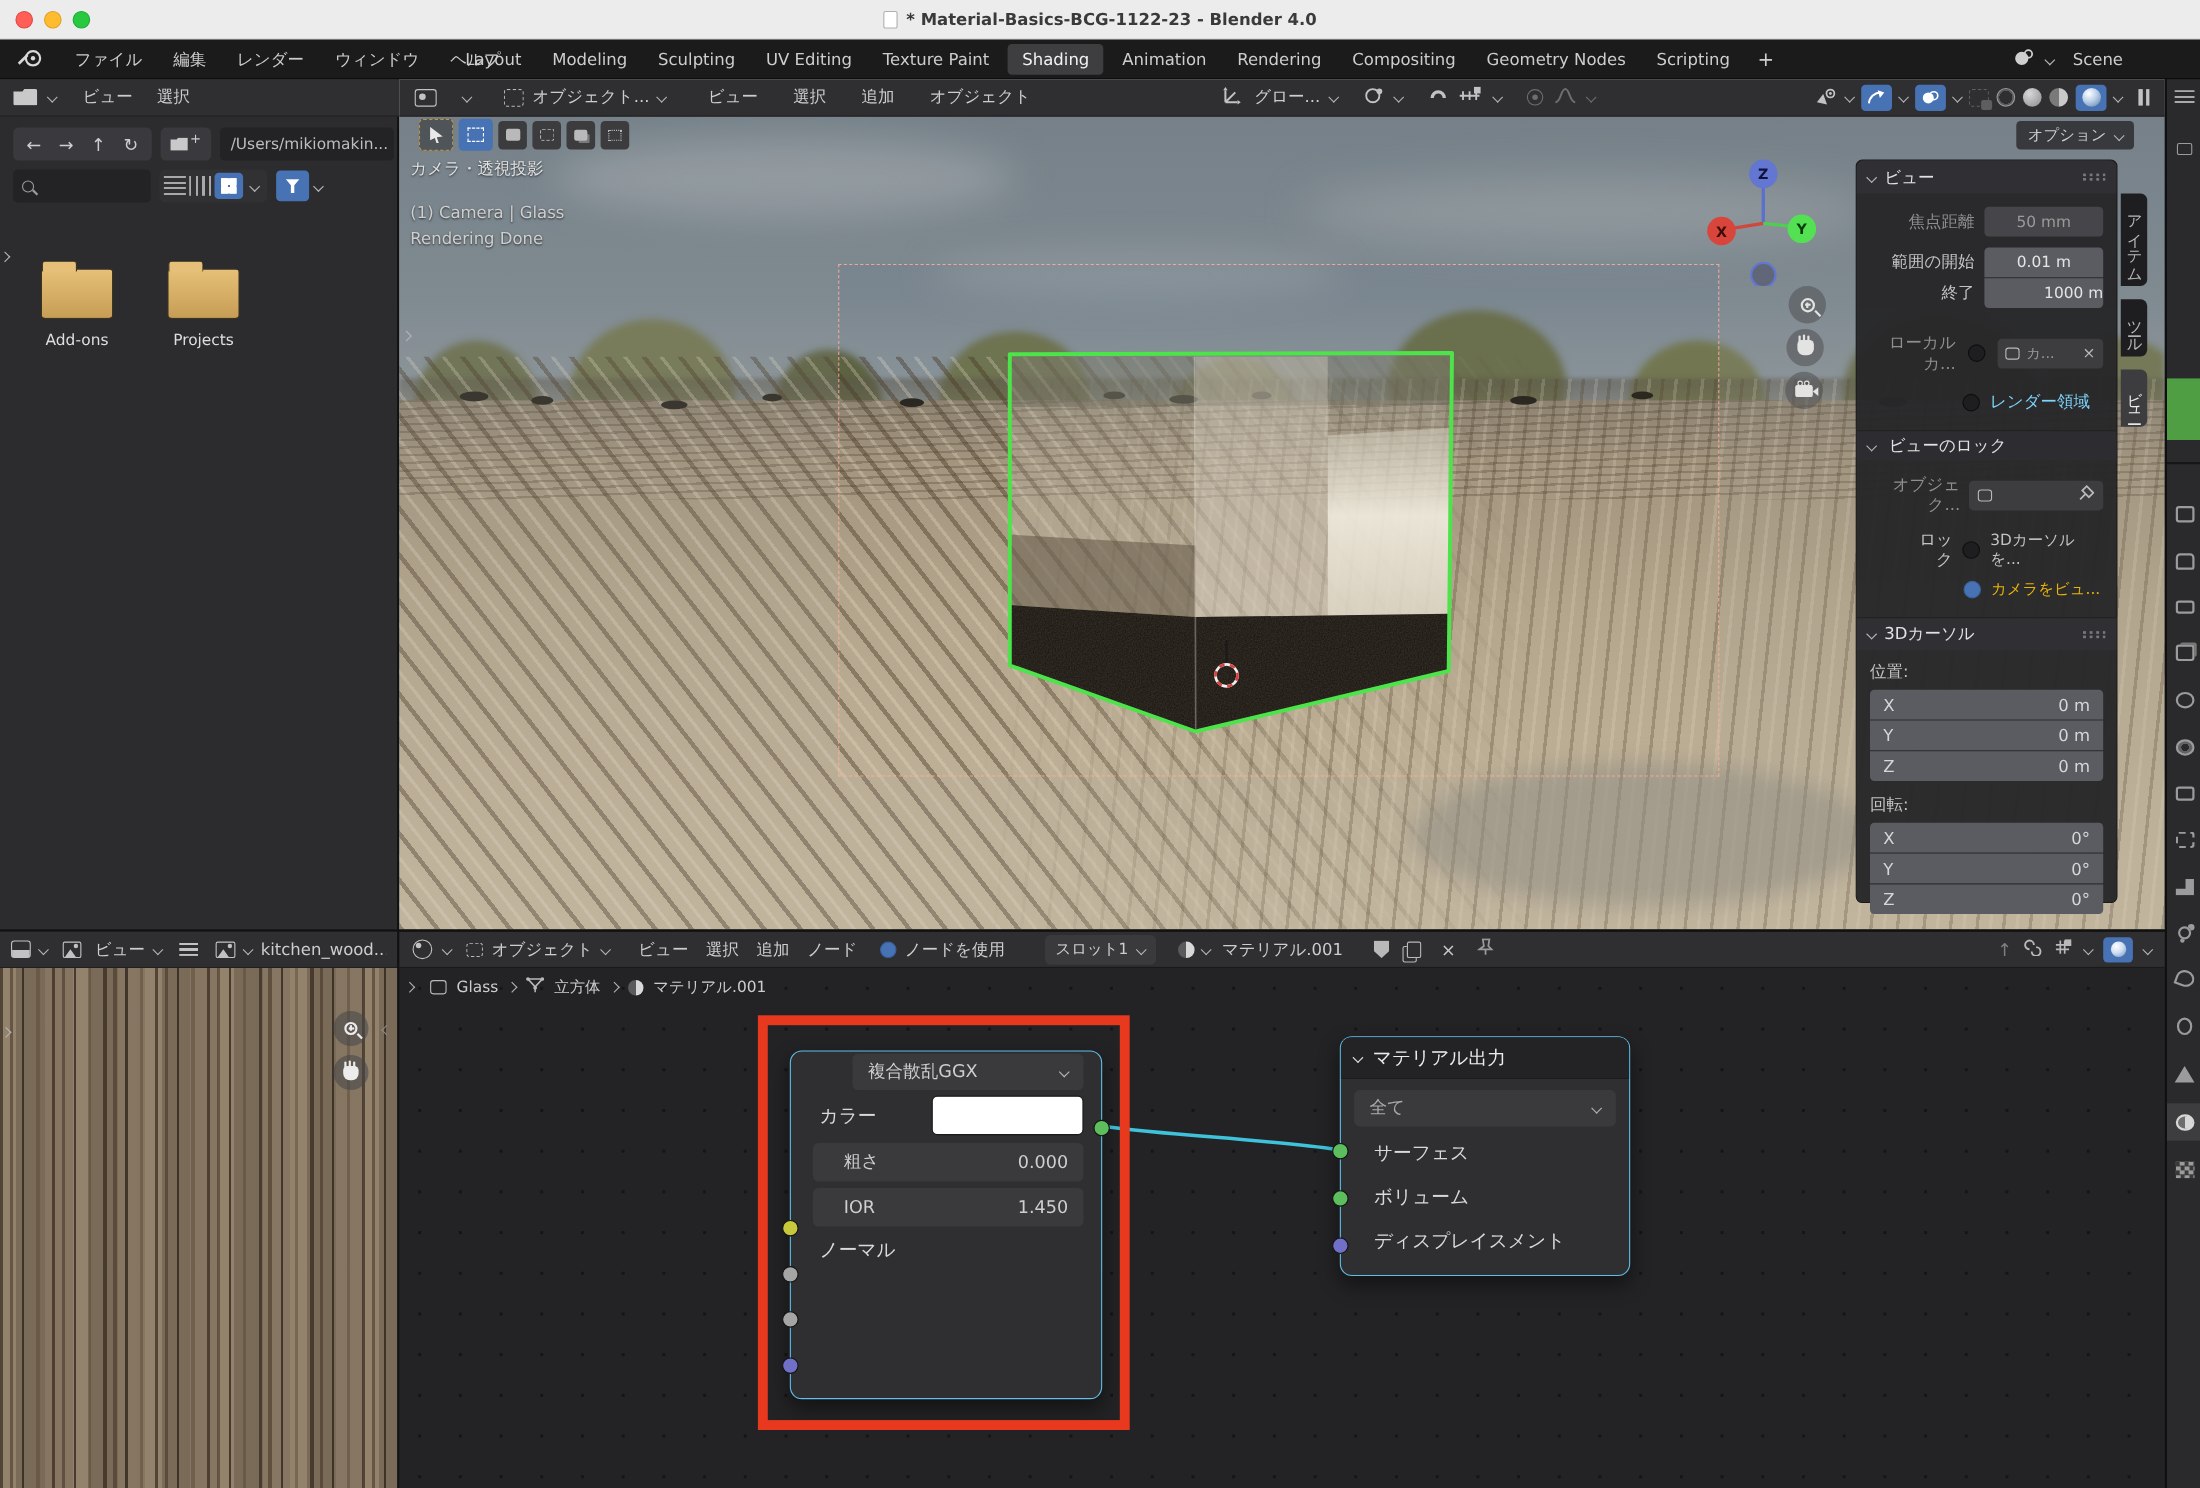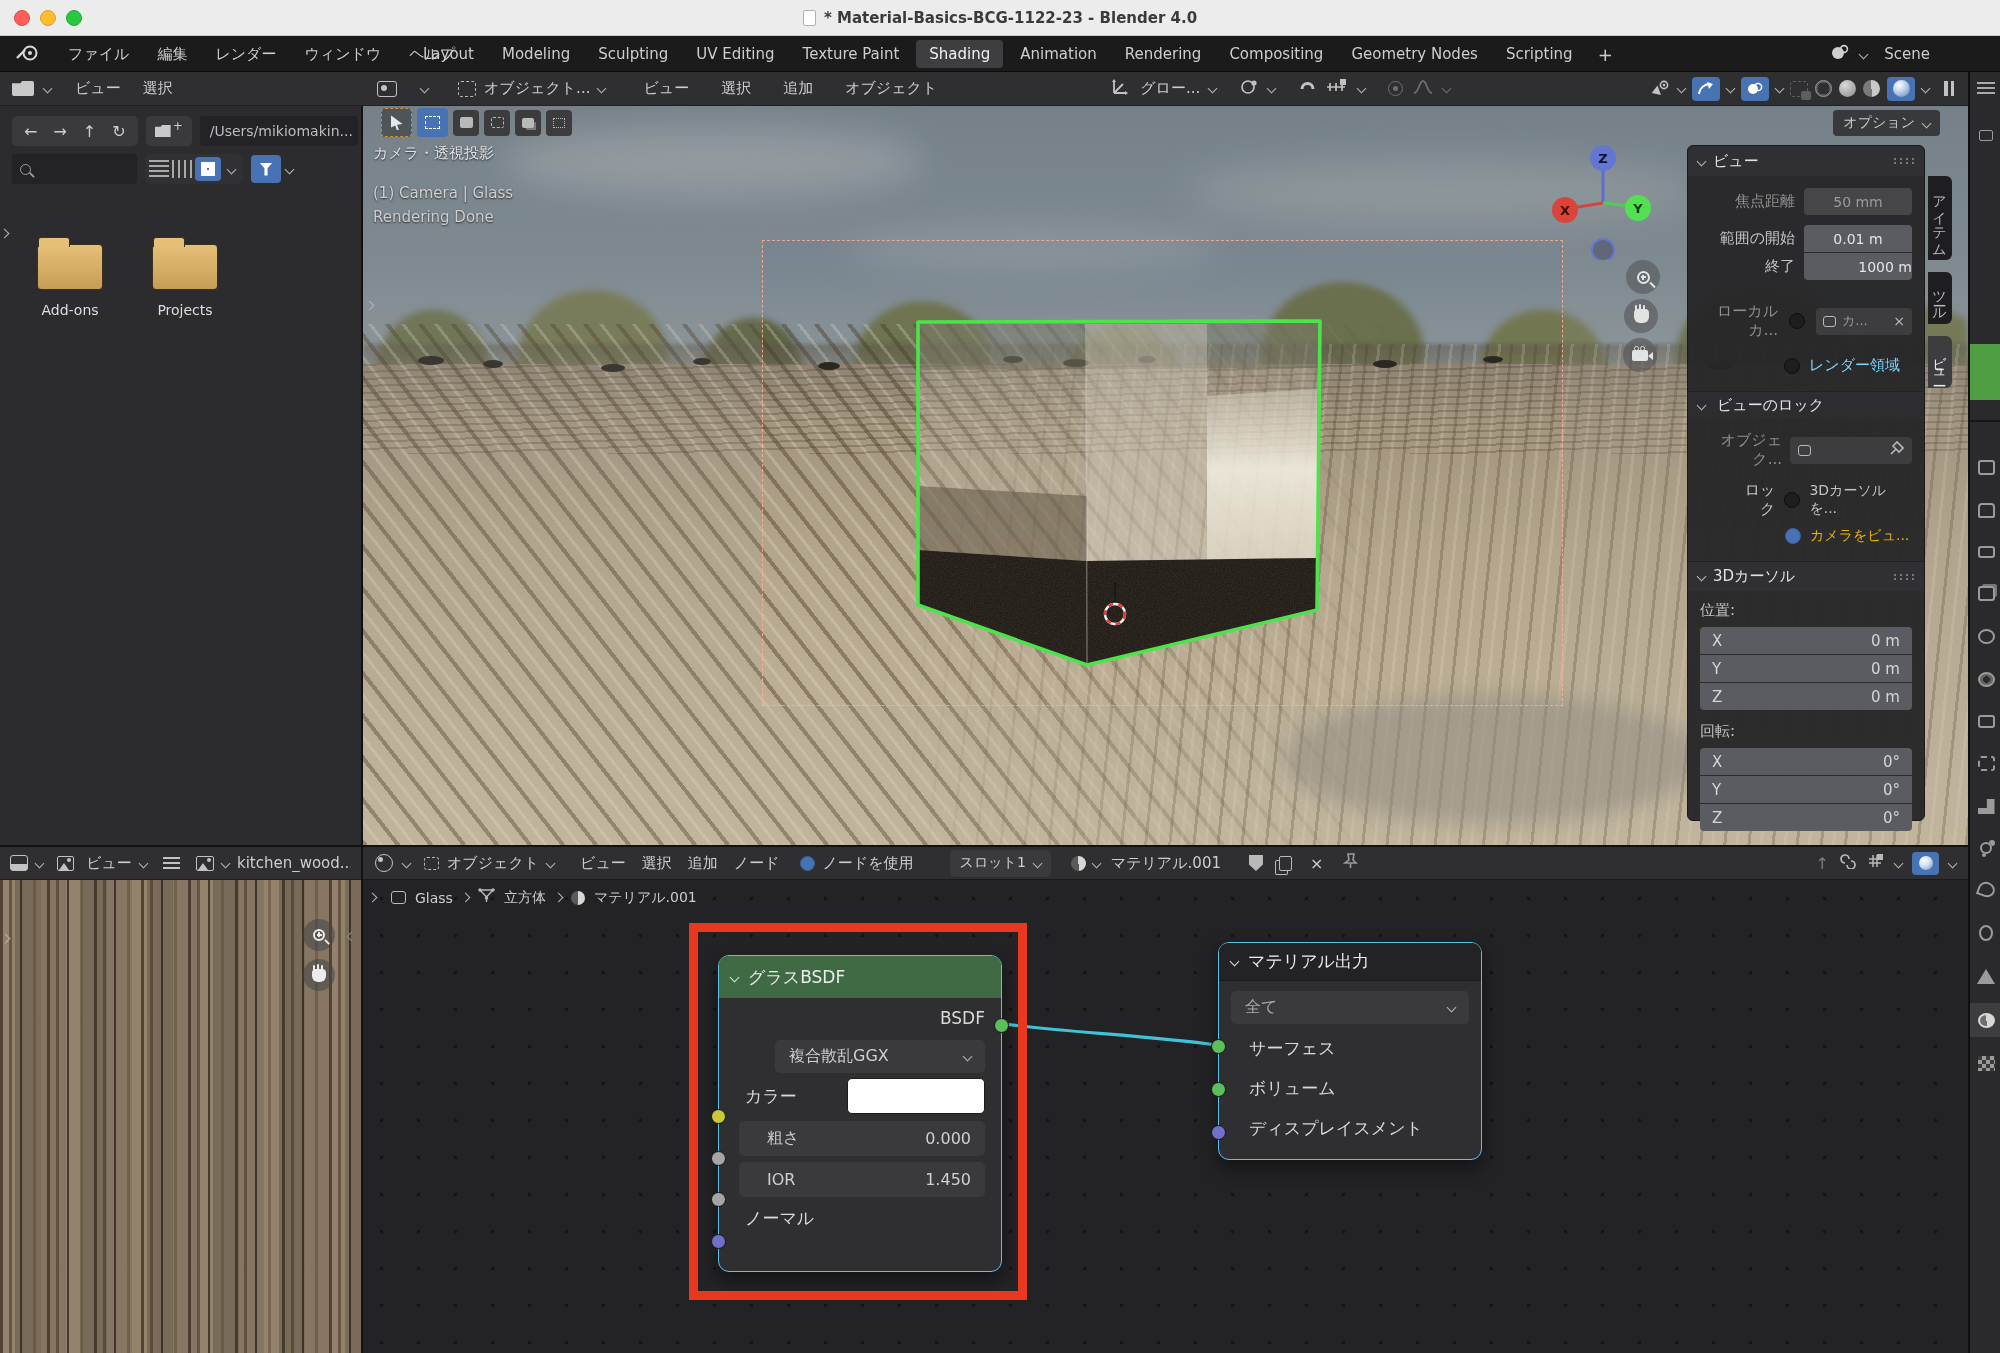--- a/index.html
+++ b/index.html
@@ -664,27 +664,20 @@
         <span class="ballic" style="width:14px;height:14px;background:conic-gradient(#d8d8d8 0 50%,#5a5a5a 50% 100%)"></span>
         <span class="menu-item" style="font-size:14px">マテリアル.001</span>
       </div>
 
       <svg class="abs" width="1605" height="475" viewBox="0 0 1605 475" style="left:0;top:0;z-index:5">
         <path d="M 641 144 C 700 152, 790 156, 853 165" fill="none" stroke="#3fc3da" stroke-width="3.2"></path>
       </svg>
 
       <div class="abs" style="left:355px;top:75px;width:284px;height:317px;background:#2f2f31;
         border:1.5px solid #5fc0ea;border-radius:11px;z-index:10;box-shadow:0 8px 18px rgba(0,0,0,.45)">
-        <div class="flex" style="height:42px;background:#3f6a44;border-radius:9px 9px 0 0;padding:0 12px;gap:10px">
-          <span class="chv" style="border-color:#dcdcdc"></span>
-          <span class="nlabel" style="color:#ececec">グラスBSDF</span>
-        </div>
-        <div class="flex" style="height:40px;justify-content:flex-end;padding:0 16px">
-          <span class="nlabel">BSDF</span>
-        </div>
         <div class="nrow" style="margin:2px 16px 0 56px;height:33px">
           <span>複合散乱GGX</span>
           <span class="chv"></span>
         </div>
         <div class="flex" style="height:46px;padding:0 16px 0 26px;justify-content:space-between">
           <span class="nlabel">カラー</span>
           <span style="width:138px;height:36px;background:#ffffff;border-radius:5px;border:1px solid #1a1a1a"></span>
         </div>
         <div class="nrow" style="margin:2px 16px 0 20px">
           <span style="padding-left:14px">粗さ</span>

